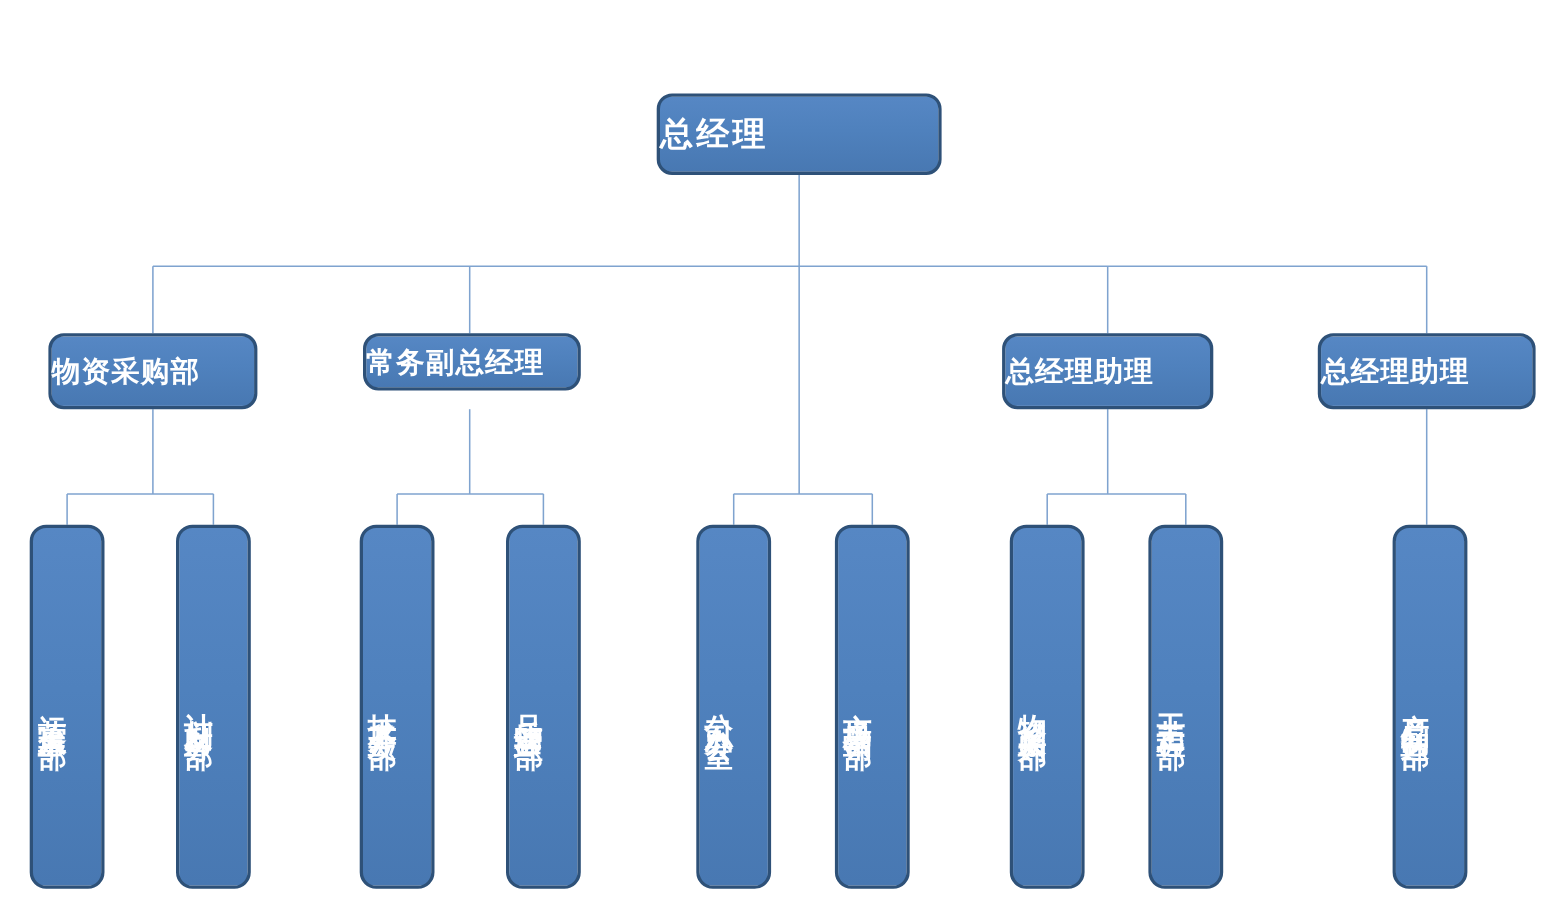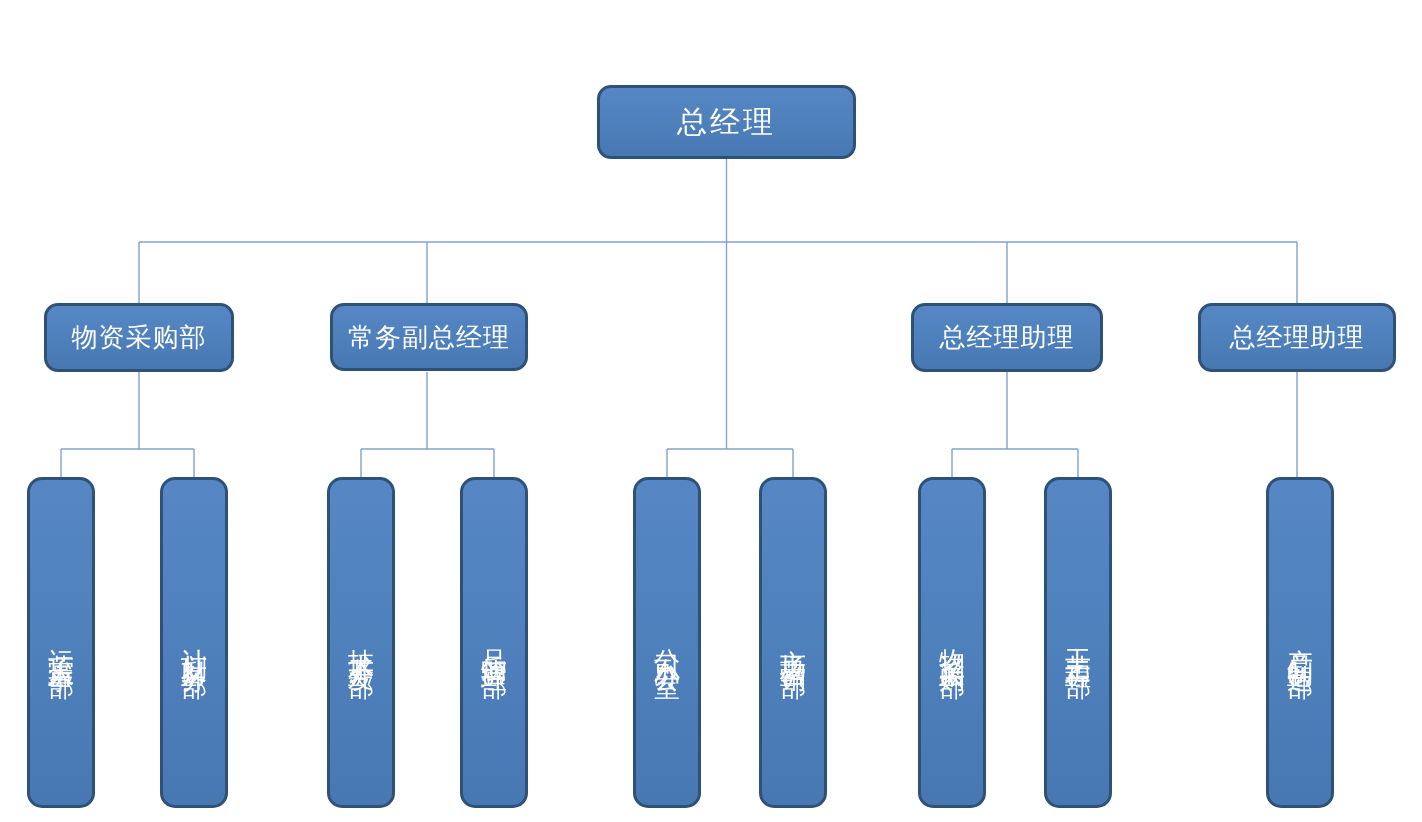--- a/index.html
+++ b/index.html
@@ -22,44 +22,44 @@
     pointer-events: none;
   }
   .node {
     position: absolute;
     box-sizing: border-box;
     background: linear-gradient(180deg, #5687c4 0%, #4f81bd 45%, #4878b2 100%);
     border: 3px solid #2e5178;
     border-radius: 14px;
     display: flex;
     align-items: center;
-    justify-content: center;
+    justify-content: flex-start;
     color: #ffffff;
-    font-weight: 400;
+    font-weight: 700;
   }
   .node .label {
     white-space: nowrap;
   }
   .root-node { font-size: 30px; letter-spacing: 3px; }
   .l2-node   { font-size: 26px; letter-spacing: 1px; }
   .dept-node {
     border-radius: 15px;
     font-size: 26px;
   }
   .dept-node .label {
     writing-mode: vertical-rl;
     text-orientation: upright;
     letter-spacing: 6px;
     white-space: normal;
   }
 
   
   #node-root { left: 597px; top: 85px;  width: 259px; height: 74px; }
   #node-l2-0 { left: 44px;  top: 303px; width: 190px; height: 69px; }
-  #node-l2-1 { left: 330px; top: 303px; width: 198px; height: 68px; }
+  #node-l2-1 { left: 330px; top: 303px; width: 198px; height: 52px; }
   #node-l2-2 { left: 911px; top: 303px; width: 192px; height: 69px; }
   #node-l2-3 { left: 1198px;top: 303px; width: 198px; height: 69px; }
 
   .dept-node { top: 477px; width: 68px; height: 331px; }
   #node-d-0 { left: 27px;   }
   #node-d-1 { left: 160px;  }
   #node-d-2 { left: 327px;  }
   #node-d-3 { left: 460px;  }
   #node-d-4 { left: 633px;  }
   #node-d-5 { left: 759px;  }

